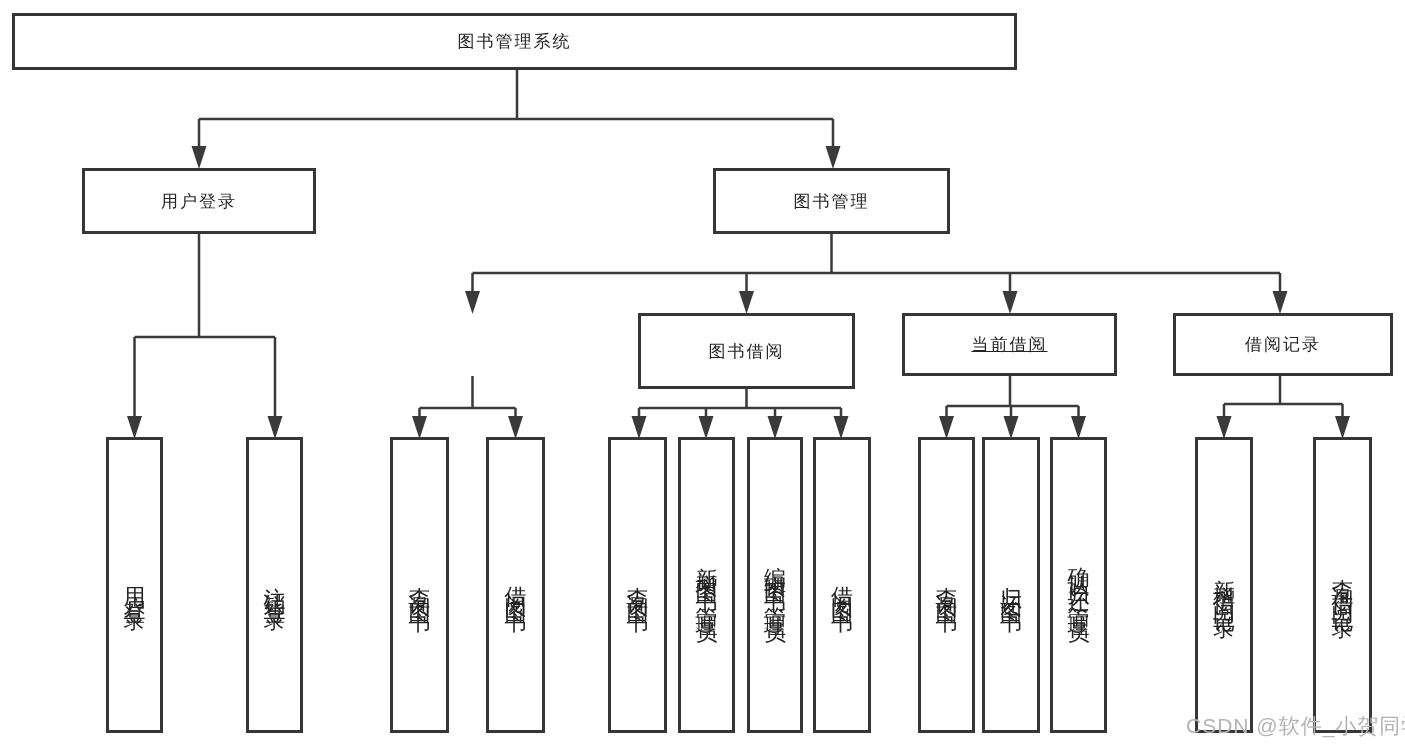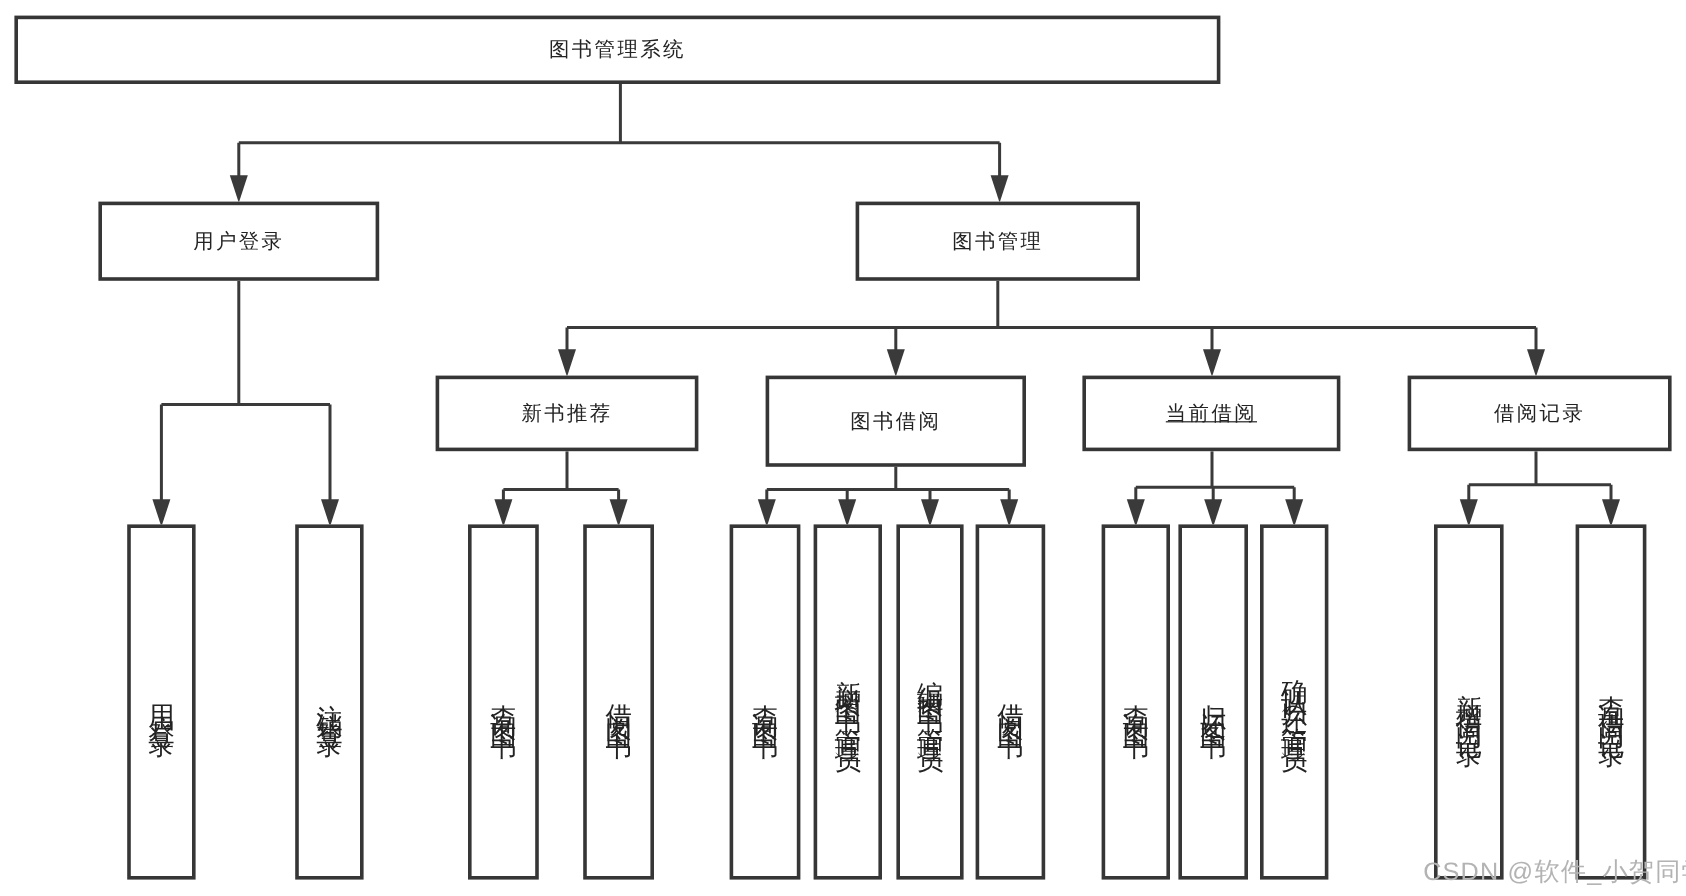--- a/index.html
+++ b/index.html
@@ -103,23 +103,20 @@
     <span>图书管理系统</span>
   </div>
 
   <div class="node h-node" style="left:82px; top:168px; width:234px; height:66px;">
     <span>用户登录</span>
   </div>
   <div class="node h-node" style="left:713px; top:168px; width:237px; height:66px;">
     <span>图书管理</span>
   </div>
 
-  <div class="node h-node" style="left:363px; top:313px; width:219px; height:63px;">
-    <span>新书推荐</span>
-  </div>
   <div class="node h-node" style="left:638px; top:313px; width:217px; height:76px;">
     <span>图书借阅</span>
   </div>
   <div class="node h-node" style="left:902px; top:313px; width:215px; height:63px;text-decoration:underline;">
     <span>当前借阅</span>
   </div>
   <div class="node h-node" style="left:1173px; top:313px; width:220px; height:63px;">
     <span>借阅记录</span>
   </div>
 

